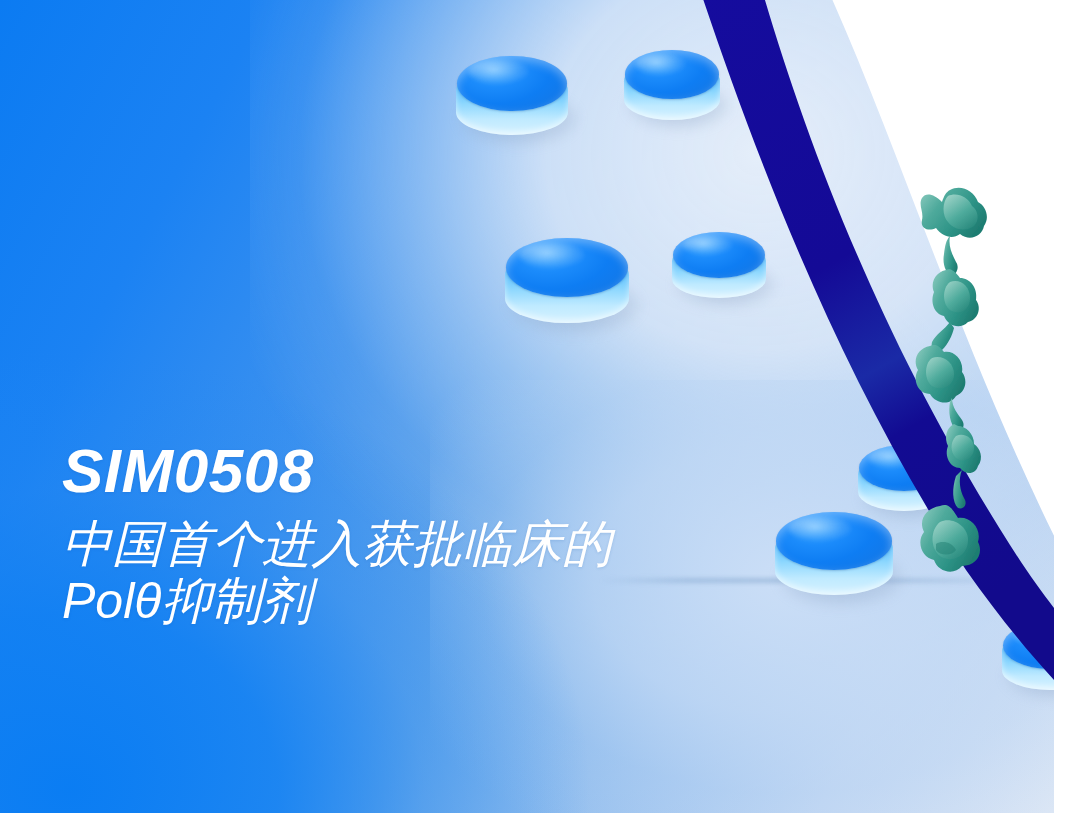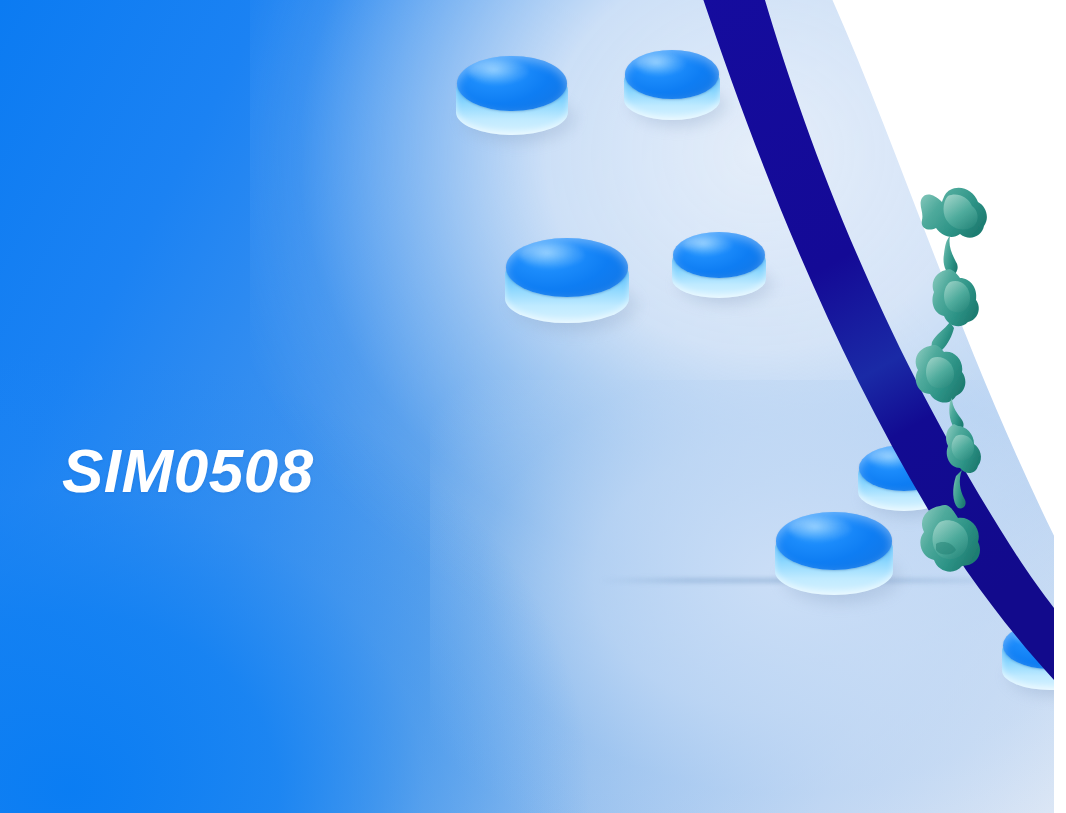--- a/index.html
+++ b/index.html
@@ -353,15 +353,19 @@
                C 48,414 64,418 72,408 C 86,408 94,396 88,384
                C 92,370 80,358 68,360 C 60,346 56,346 50,348 Z"></path>
       <path fill="url(#tealB)" opacity="0.8" d="M 50,364 C 62,358 78,368 78,382 C 78,398 62,406 50,398
                C 40,390 40,372 50,364 Z"></path>
       <path fill="#1f7d72" opacity="0.5" d="M 46,386 C 52,382 62,384 66,392 C 62,398 50,398 46,392 Z"></path>
     </g>
   </svg>
 
   <div class="headline">
     <div class="title-main">SIM0508</div>
+    <div class="title-sub">
+      <span class="line">中国首个进入获批临床的</span>
+      <span class="line">Polθ抑制剂</span>
+    </div>
   </div>
 
 </div>
 
 </body></html>

